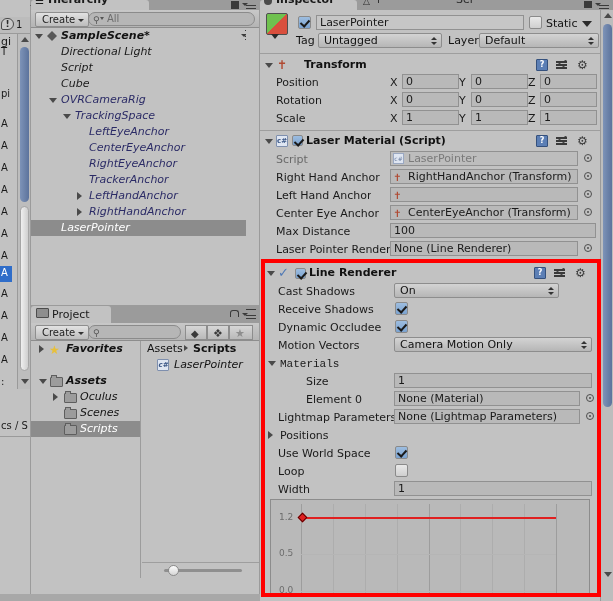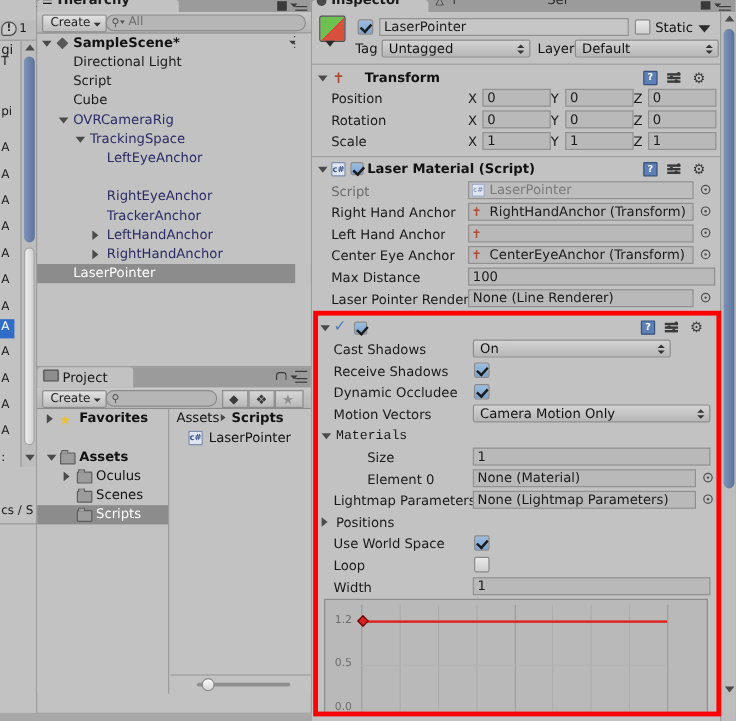--- a/index.html
+++ b/index.html
@@ -39,21 +39,21 @@
   .optmenu u{position:absolute;left:0;top:4px;border-left:3px solid transparent;
      border-right:3px solid transparent;border-top:3px solid #3b3b3b;}
 
   .tri{width:0;height:0;border-left:4px solid transparent;border-right:4px solid transparent;
        border-top:5px solid #4a4a4a;display:inline-block;}
   .tri.right{border-left:5px solid #4a4a4a;border-top:4px solid transparent;
        border-bottom:4px solid transparent;border-right:0;}
 
   
   .hrow{position:absolute;left:0;width:100%;height:16px;line-height:16px;
-        font-size:11px;white-space:nowrap;box-sizing:border-box;}
+        font-size:11px;white-space:nowrap;box-sizing:border-box;font-style:italic;}
   .hrow.sel{background:#8c8c8c;color:#fff;}
   .hname{color:#2b2b66;}
   .hname.plain{color:#1a1a1a;}
   .hname.white{color:#ffffff;}
 
   
   .insp-row{position:absolute;left:0;width:100%;height:16px;line-height:16px;font-size:11px;}
   .lbl{position:absolute;color:#1a1a1a;white-space:nowrap;overflow:hidden;}
   .lbl.dim{color:#6a6a6a;}
   .field{position:absolute;height:15px;line-height:14px;background:#b9b9b9;
@@ -224,20 +224,23 @@
           <span class="tri" style="position: absolute; left: 18px; top: 6px;"></span>
           <span class="hname " style="position: absolute; left: 30px;">OVRCameraRig</span>
         </div>
         <div class="hrow" style="top: 64px;">
           <span class="tri" style="position: absolute; left: 32px; top: 6px;"></span>
           <span class="hname " style="position: absolute; left: 44px;">TrackingSpace</span>
         </div>
         <div class="hrow" style="top: 80px;">
           <span class="hname " style="position: absolute; left: 58px;">LeftEyeAnchor</span>
         </div>
+        <div class="hrow" style="top: 96px;">
+          <span class="hname " style="position: absolute; left: 58px;">CenterEyeAnchor</span>
+        </div>
         <div class="hrow" style="top: 112px;">
           <span class="hname " style="position: absolute; left: 58px;">RightEyeAnchor</span>
         </div>
         <div class="hrow" style="top: 128px;">
           <span class="hname " style="position: absolute; left: 58px;">TrackerAnchor</span>
         </div>
         <div class="hrow" style="top: 144px;">
           <span class="tri right" style="position: absolute; left: 46px; top: 4px;"></span>
           <span class="hname " style="position: absolute; left: 58px;">LeftHandAnchor</span>
         </div>
@@ -490,20 +493,21 @@
             <div class="objsel" style="left: 322px; top: 1px;"></div>
           </div>
         </div>
     </div>
 
     <div style="position:absolute;left:4px;top:261px;width:336px;height:336px;background:#c2c2c2;">
       <div class="comp-header" style="top:3px;">
         <span class="tri" style="position:absolute;left:3px;top:7px;"></span>
         <span style="position:absolute;left:14px;top:2px;width:15px;height:14px;color:#4f79b5;font-size:13px;line-height:13px;">✓</span>
         <span class="chk on" style="left:31px;top:4px;width:11px;height:11px;"></span>
+        <span style="position:absolute;left:45px;">Line Renderer</span>
         <span class="hdr-icons" style="right:10px;top:3px;width:56px;height:13px;">
           <span class="ic-book" style="left:0;top:0;">?</span>
           <span class="ic-preset" style="left:20px;top:0;">
             <i></i>
               <i></i>
               <i></i>
               <b style="left:8px;top:1px;"></b>
               <b style="left:2px;top:4px;"></b>
               <b style="left:6px;top:7px;"></b>
           </span>

